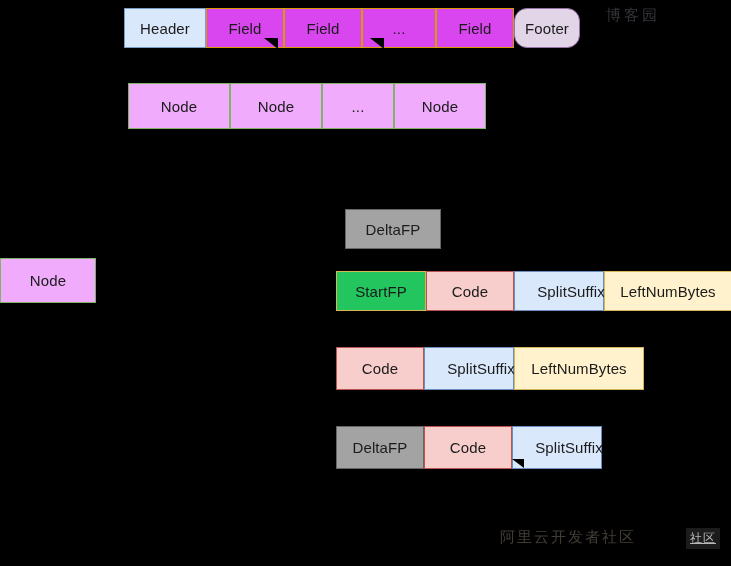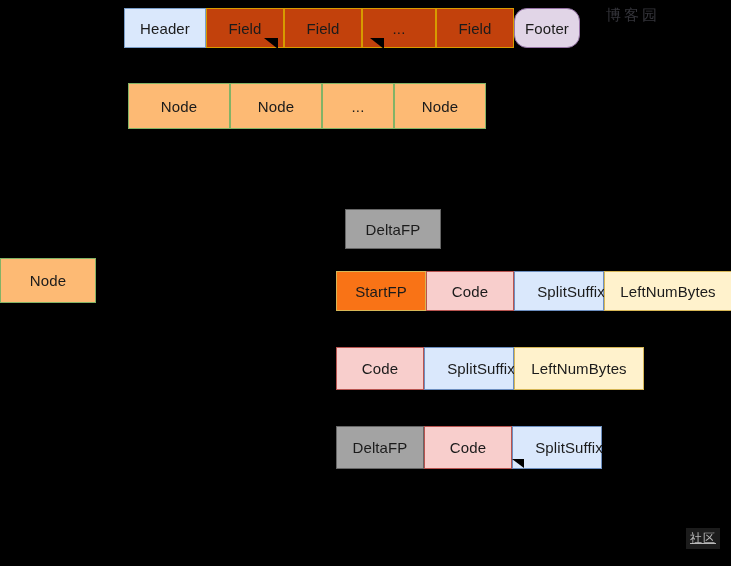--- a/index.html
+++ b/index.html
@@ -49,25 +49,25 @@
     justify-content: center;
     font-size: 15px;
     color: #1b1b1b;
     white-space: nowrap;
     border: 1px solid transparent;
     letter-spacing: 0.1px;
   }
 
   
   .c-header { background: #dae8fc; border-color: #7a9ec9; }
-  .c-field  { background: #c2410c; border-color: #d79b00; text-align: center; }
+  .c-field  { background: #d946ef; border-color: #d79b00; text-align: center; }
   .c-footer { background: #e1d5e7; border-color: #9673a6; }
-  .c-node   { background: #fdba74; border-color: #82b366; }
+  .c-node   { background: #f0abfc; border-color: #82b366; }
   .c-white  { background: #a3a3a3; border-color: #666666; }
-  .c-start  { background: #f97316; border-color: #d6b656; }
+  .c-start  { background: #22c55e; border-color: #d6b656; }
   .c-code   { background: #f8cecc; border-color: #b85450; }
   .c-suffix { background: #dae8fc; border-color: #6c8ebf; padding-left: 24px; }
   .c-bytes  { background: #fff2cc; border-color: #d6b656; }
 
   
   .tri {
     position: absolute;
     width: 0; height: 0;
     z-index: 5;
   }
@@ -160,15 +160,16 @@
   </div>
 
   <div class="tri tri-dl" style="left:262px; top:459px; border-top-width:9px; border-left-width:12px;"></div>
   <div class="tri tri-dl" style="left:512px; top:459px; border-top-width:9px; border-left-width:12px;"></div>
 
 
   <div class="tri tri-ur" style="left:305px; top:515px; border-bottom-width:10px; border-right-width:14px;"></div>
   <div class="tri tri-ul" style="left:674px; top:515px; border-bottom-width:10px; border-left-width:14px;"></div>
 
   <div class="watermark" style="left:606px; top:6px; font-size:15px; color:rgba(170,170,190,0.30); letter-spacing:3px;">博客园</div>
+  <div class="watermark" style="left:500px; top:528px; font-size:15px; color:rgba(120,110,95,0.55); letter-spacing:2px;">阿里云开发者社区</div>
   <div class="wm-box" style="left:686px; top:528px; background:rgba(40,40,40,0.70); padding:2px 4px;">社区</div>
 
 </div>
 
 </body></html>

